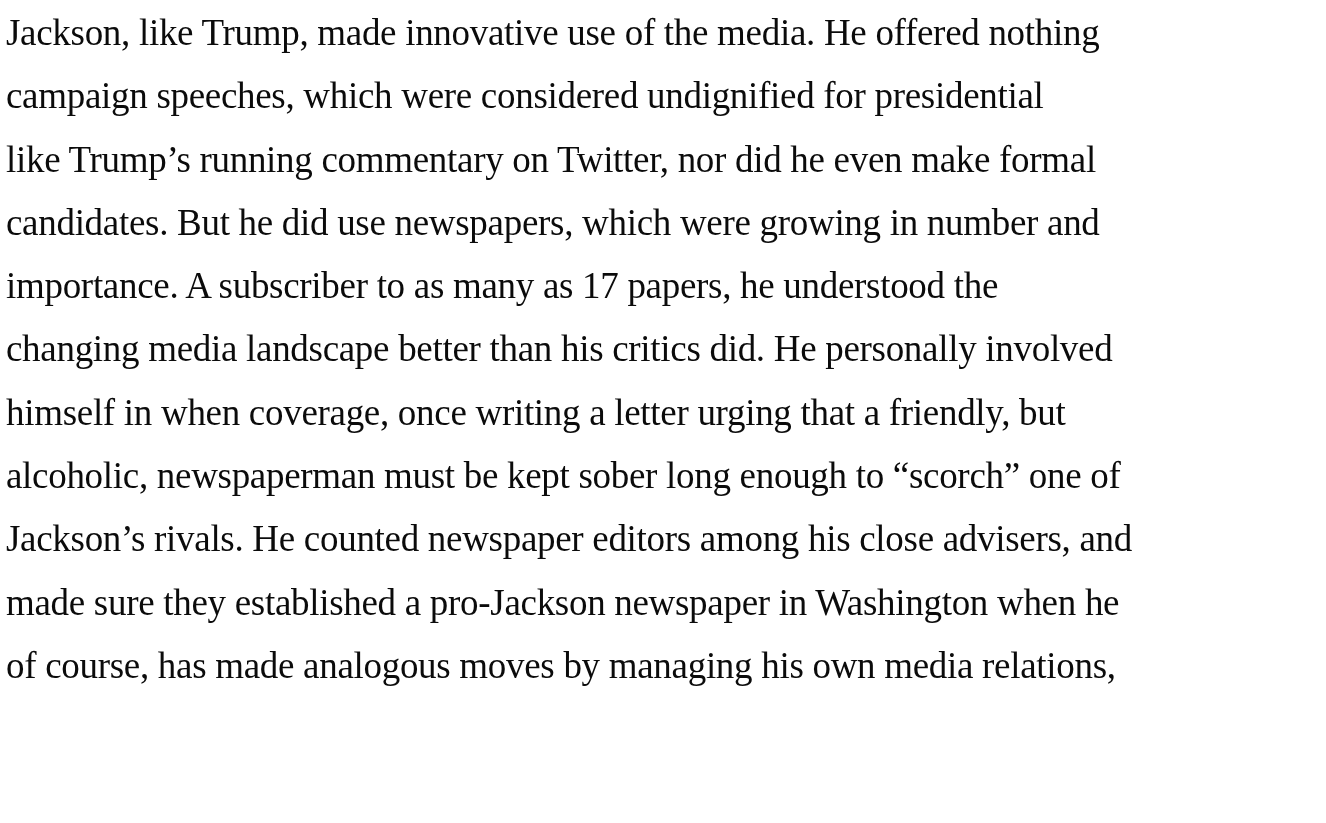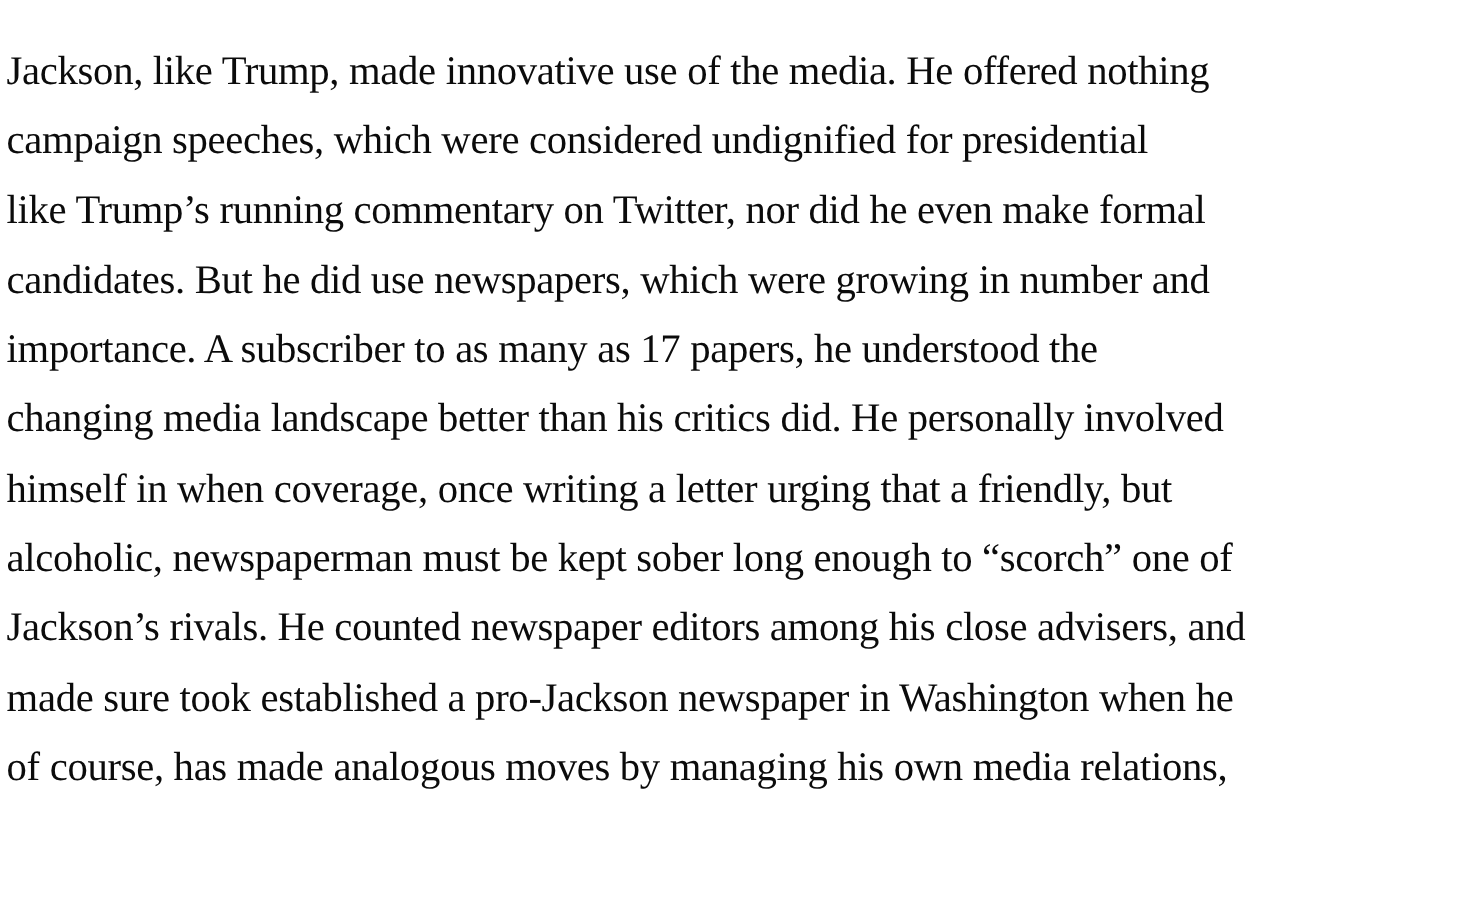--- a/index.html
+++ b/index.html
@@ -17,21 +17,20 @@
     width: 1326px;
     height: 823px;
     padding: 1px 0 0 6px;
     background: #ffffff;
   }
   .text-block {
     font-family: "Liberation Serif", "DejaVu Serif", serif;
     font-size: 37px;
     color: #0b0b0b;
     letter-spacing: -0.3px;
-    margin-top: 32px;
   }
   .line {
     display: block;
     height: 63.3px;
     line-height: 63.3px;
     white-space: nowrap;
     overflow: visible;
   }
 </style>
 </head>
@@ -41,16 +40,16 @@
   <div class="text-block">
     <span class="line">Jackson, like Trump, made innovative use of the media. He offered nothing</span>
     <span class="line">campaign speeches, which were considered undignified for presidential</span>
     <span class="line">like Trump’s running commentary on Twitter, nor did he even make formal</span>
     <span class="line">candidates. But he did use newspapers, which were growing in number and</span>
     <span class="line">importance. A subscriber to as many as 17 papers, he understood the</span>
     <span class="line">changing media landscape better than his critics did. He personally involved</span>
     <span class="line">himself in when coverage, once writing a letter urging that a friendly, but</span>
     <span class="line">alcoholic, newspaperman must be kept sober long enough to “scorch” one of</span>
     <span class="line">Jackson’s rivals. He counted newspaper editors among his close advisers, and</span>
-    <span class="line">made sure took established a pro-Jackson newspaper in Washington when he</span>
+    <span class="line">made sure they established a pro-Jackson newspaper in Washington when he</span>
     <span class="line">of course, has made analogous moves by managing his own media relations,</span>
   </div>
 </div>
 
 </body></html>

